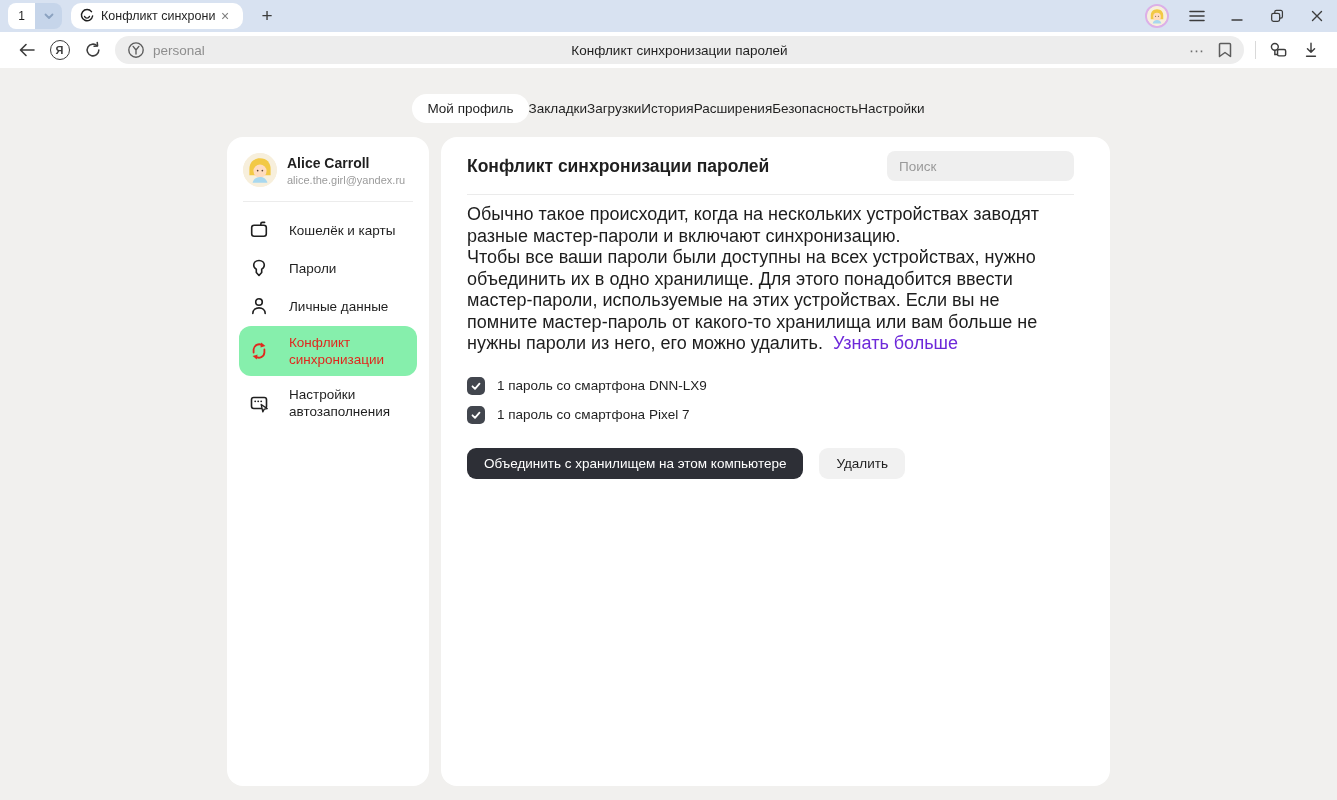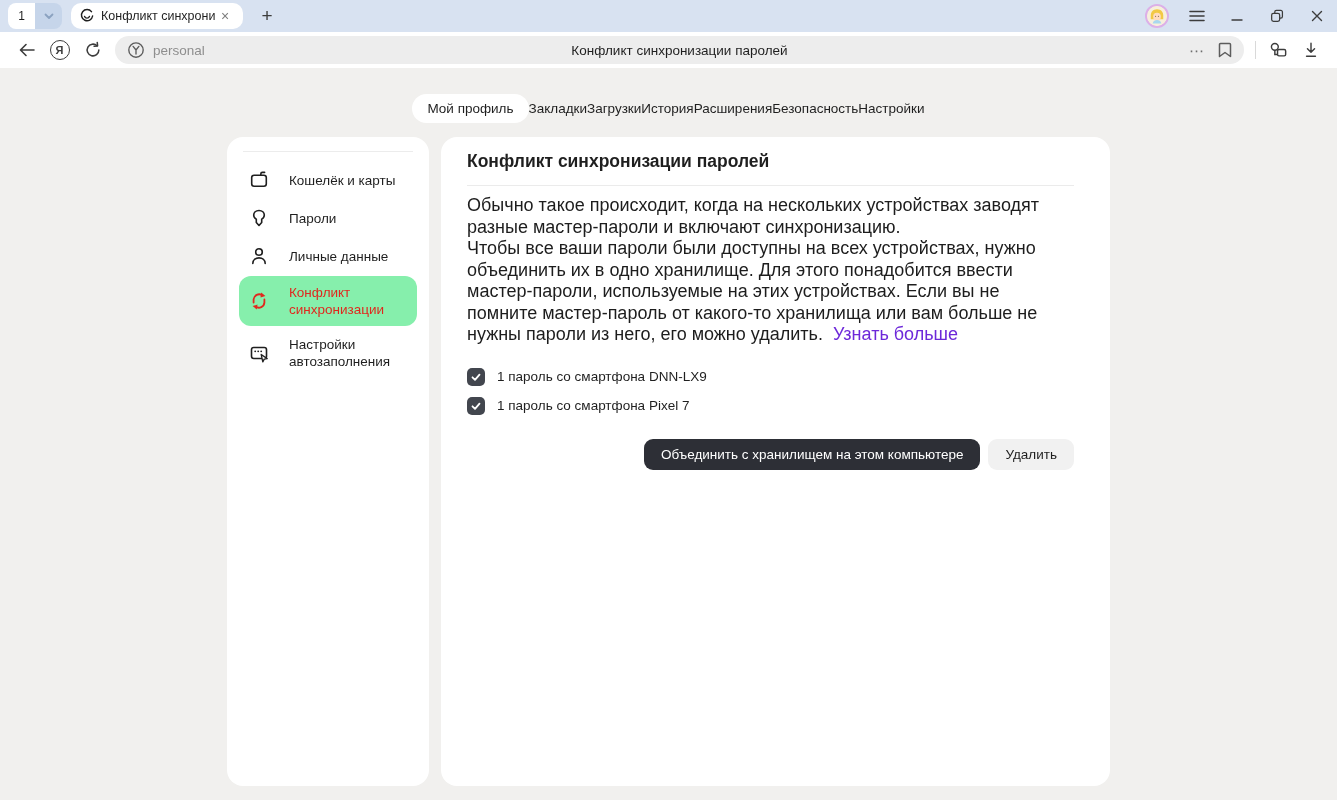--- a/index.html
+++ b/index.html
@@ -58,21 +58,21 @@
   .content-divider { height:1px; background:#ebebeb; margin-top:13px; }
   .subheading { font-size:14px; font-weight:bold; margin-top:19px; color:#1f1f1f; }
   .para { font-size:18px; line-height:21.5px; margin-top:9px; color:#1d1d1d; }
   .learn-more { color:#6d28d9; margin-left:10px; cursor:pointer; }
   .checkbox-list { margin-top:22px; }
   .checkbox-row { display:flex; align-items:center; gap:12px; margin-bottom:11px; }
   .checkbox { width:18px; height:18px; background:#42464e; border-radius:5px; display:flex; align-items:center; justify-content:center; flex:0 0 auto; }
   .checkbox svg { display:none; }
   .checkbox.checked svg { display:block; }
   .checkbox-label { font-size:13.5px; color:#1f1f1f; }
-  .buttons-row { display:flex; gap:8px; margin-top:24px;justify-content:flex-end; }
+  .buttons-row { display:flex; gap:16px; margin-top:24px; }
   .btn { height:31px; border:none; border-radius:9px; padding:0 17px; font-size:13.5px; font-family:"Liberation Sans", sans-serif; cursor:pointer; }
   .btn-dark { background:#2d2f36; color:#ffffff; }
   .btn-light { background:#f1f1f1; color:#1f1f1f; }
 
   svg.icon { display:block; }
 </style>
 </head>
 <body>
 
 <div class="titlebar">
@@ -186,20 +186,36 @@
     <div class="tabnav-item">Загрузки</div>
     <div class="tabnav-item">История</div>
     <div class="tabnav-item">Расширения</div>
     <div class="tabnav-item">Безопасность</div>
     <div class="tabnav-item">Настройки</div>
   </div>
 
   <div class="cards">
 
     <div class="sidebar-card">
+      <div class="profile">
+        <div class="profile-avatar">
+          <svg viewBox="0 0 32 32">
+            <circle cx="16" cy="16" r="16" fill="#f7efdc"></circle>
+            <path d="M16 5 c6.5 0 10 4.5 10 10 v6 h-20 v-6 c0-5.5 3.5-10 10-10 z" fill="#f2c945"></path>
+            <circle cx="16" cy="17" r="6.2" fill="#ffdcbf"></circle>
+            <circle cx="13.8" cy="16.5" r="0.8" fill="#5a4632"></circle>
+            <circle cx="18.2" cy="16.5" r="0.8" fill="#5a4632"></circle>
+            <path d="M9 28 c1-4 4-5.5 7-5.5 s6 1.5 7 5.5 z" fill="#a8d8ef"></path>
+          </svg>
+        </div>
+        <div>
+          <div class="profile-name">Alice Carroll</div>
+          <div class="profile-email">alice.the.girl@yandex.ru</div>
+        </div>
+      </div>
       <div class="side-divider"></div>
 
       <div class="menu-item">
         <span class="mi-icon">
           <svg class="icon" width="20" height="20" viewBox="0 0 20 20">
             <rect x="2.7" y="5.2" width="14.6" height="11" rx="2.4" stroke="#1f1f1f" stroke-width="1.6" fill="none"></rect>
             <path d="M11.8 5 V4 a1.6 1.6 0 0 1 1.6 -1.6 h2.2" stroke="#1f1f1f" stroke-width="1.6" fill="none" stroke-linecap="round"></path>
           </svg>
         </span>
         <span>Кошелёк и карты</span>
@@ -246,20 +262,21 @@
             <polygon points="12.2,11.5 18.2,15.6 15.2,16.1 13.8,18.9" fill="#ffffff" stroke="#1f1f1f" stroke-width="1.3" stroke-linejoin="round"></polygon>
           </svg>
         </span>
         <span>Настройки автозаполнения</span>
       </div>
     </div>
 
     <div class="main-card">
       <div class="main-header">
         <div class="main-title">Конфликт синхронизации паролей</div>
+        <input class="search-input" type="text" placeholder="Поиск" style="">
       </div>
       <div class="content-divider"></div>
 
 
       <div class="para">
         <span>Обычно такое происходит, когда на нескольких устройствах заводят разные мастер-пароли и включают синхронизацию.</span><br>
         <span>Чтобы все ваши пароли были доступны на всех устройствах, нужно объединить их в одно хранилище. Для этого понадобится ввести мастер-пароли, используемые на этих устройствах. Если вы не помните мастер-пароль от какого-то хранилища или вам больше не нужны пароли из него, его можно удалить.</span><span class="learn-more">Узнать больше</span>
       </div>
 
       <div class="checkbox-list">

